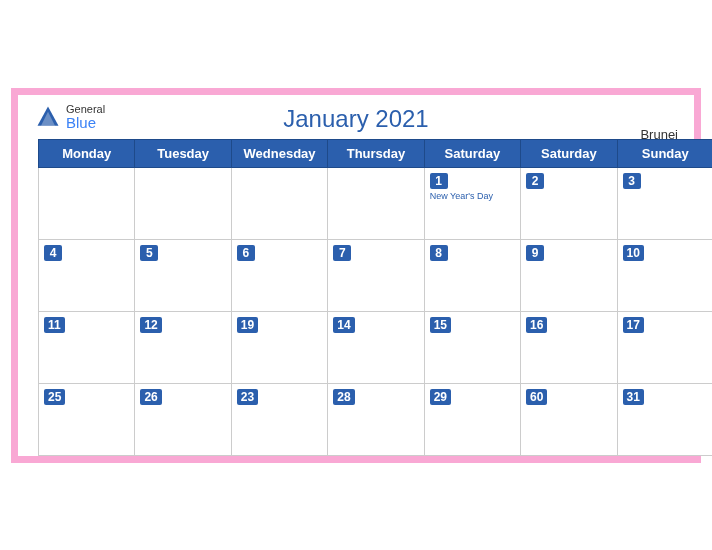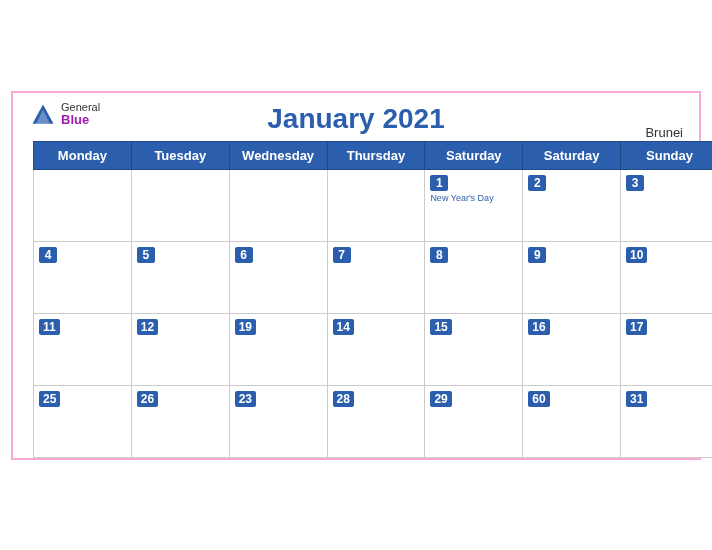--- a/index.html
+++ b/index.html
@@ -8,21 +8,21 @@
       background: #fff;
       width: 712px;
       height: 550px;
       display: flex;
       justify-content: center;
       align-items: center;
     }
     .calendar-wrapper {
       width: 690px;
       background: #fff;
-      border: 2px solid #f9a8d4;
+      border: 7px solid #f9a8d4;
     }
     .calendar-header {
       display: flex;
       align-items: center;
       justify-content: center;
       padding: 10px 16px 6px 16px;
       position: relative;
     }
     .logo-area {
       position: absolute;
@@ -31,32 +31,32 @@
       display: flex;
       align-items: center;
       gap: 4px;
     }
     .logo-text-general {
       font-size: 11px;
       color: #333;
       line-height: 1.1;
     }
     .logo-text-blue {
-      font-size: 13px;
-      font-weight: bold;
-      color: #a21caf;
+      font-size: 15px;
+      font-weight: normal;
+      color: #3b82f6;
       line-height: 1.1;
     }
     .logo-icon {
       width: 28px;
       height: 28px;
     }
     .calendar-title {
-      font-size: 28px;
-      font-weight: bold;
+      font-size: 24px;
+      font-weight: normal;
       color: #2b5fad;
       text-align: center;
     }
     .country-label {
       position: absolute;
       right: 16px;
       top: 32px;
       font-size: 13px;
       color: #333;
     }

